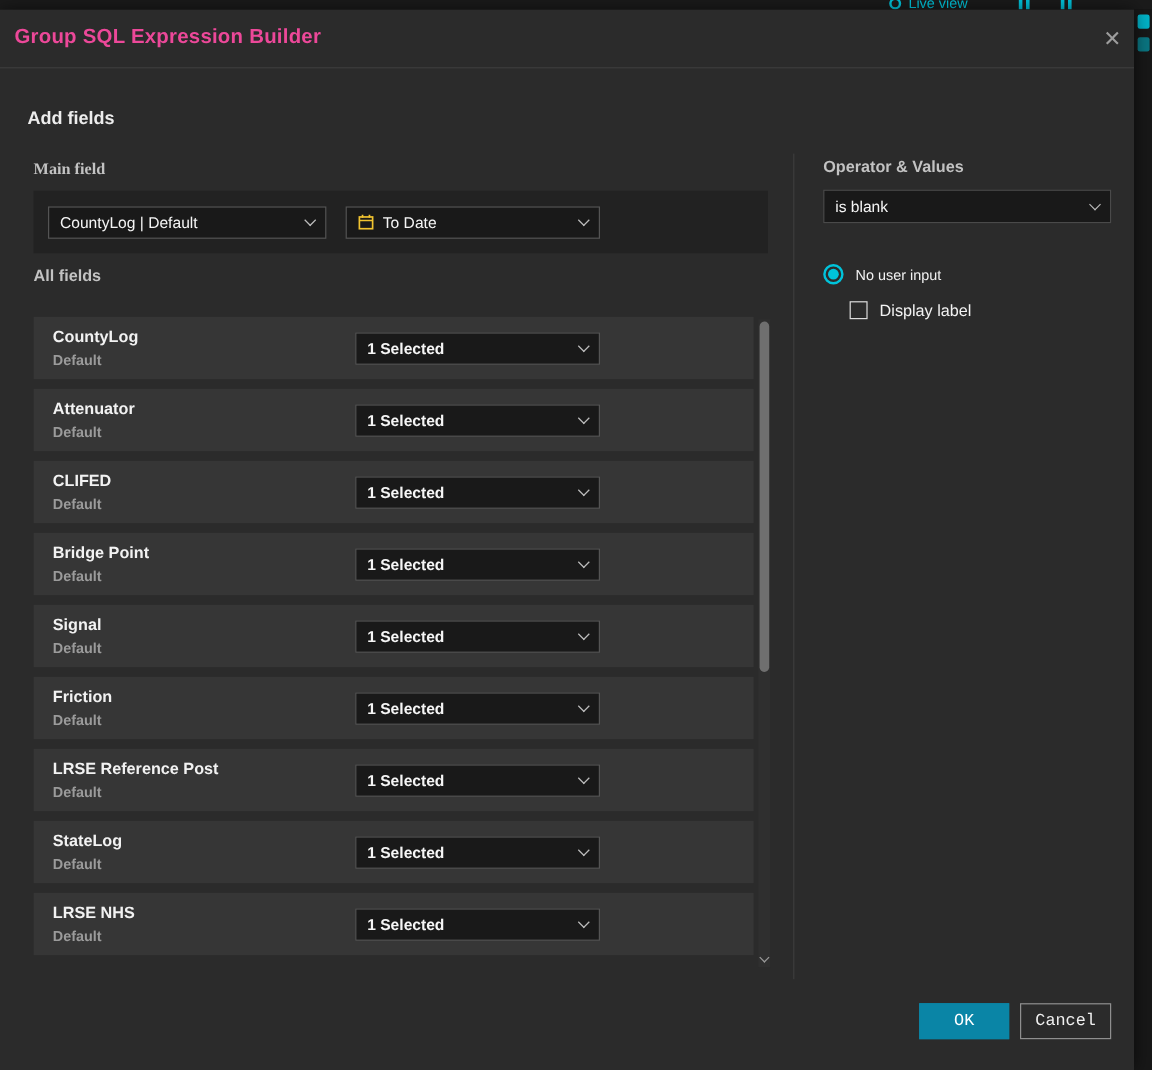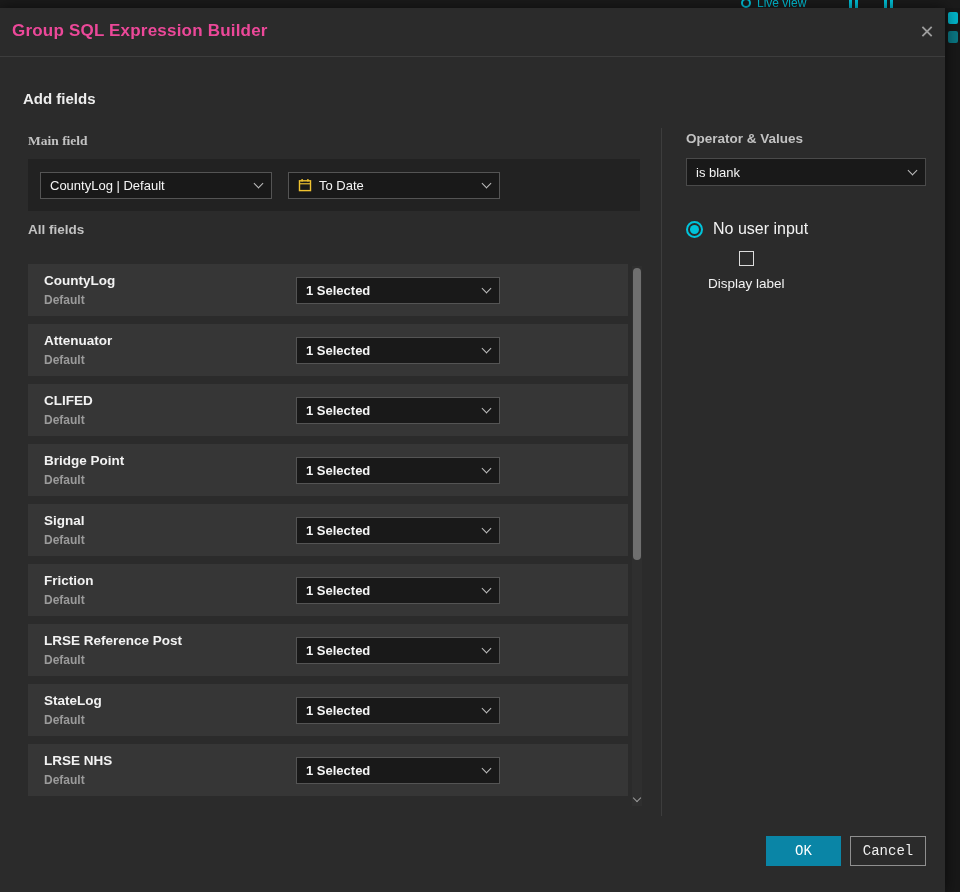--- a/index.html
+++ b/index.html
@@ -57,24 +57,24 @@
   .dd-selected{position:absolute;left:268px;top:13px;width:204px;}
 
   
   .scrollbar{position:absolute;left:632px;top:258px;width:10px;height:540px;background:#2f2f2f;}
   .sb-thumb{position:absolute;left:1px;top:2px;width:8px;height:292px;background:#6f6f6f;border-radius:4px;}
   .sb-arrow{position:absolute;left:2px;bottom:5px;width:6px;height:6px;border-right:1.5px solid #9a9a9a;border-bottom:1.5px solid #9a9a9a;transform:rotate(45deg);}
 
   
   .v-divider{position:absolute;left:661px;top:120px;width:1px;height:688px;background:#3d3d3d;}
   .dd-operator{position:absolute;left:686px;top:150px;width:240px;height:28px;border-color:#4a4a4a;}
-  .radio-row{position:absolute;left:686px;top:212px;display:flex;align-items:center;gap:10px;font-size:16px;color:#f2f2f2;cursor:pointer;}
+  .radio-row{position:absolute;left:686px;top:212px;display:flex;align-items:center;gap:10px;font-size:12px;color:#f2f2f2;cursor:pointer;}
   .radio{width:17px;height:17px;border-radius:50%;border:2px solid var(--accent);position:relative;flex:none;}
   .radio.checked::after{content:"";position:absolute;inset:2px;border-radius:50%;background:var(--accent);}
-  .check-row{position:absolute;left:708px;top:243px;display:flex;align-items:center;gap:10px;font-size:13.5px;color:#f2f2f2;cursor:pointer;flex-direction:column;}
+  .check-row{position:absolute;left:708px;top:243px;display:flex;align-items:center;gap:10px;font-size:13.5px;color:#f2f2f2;cursor:pointer;}
   .checkbox{width:15px;height:15px;border:1.5px solid #dcdcdc;background:transparent;position:relative;flex:none;}
 
   
   .btn{position:absolute;top:828px;height:30px;font-family:Liberation Mono, monospace;font-size:14px;cursor:pointer;}
   .btn-ok{left:766px;width:75px;background:var(--ok-button);color:#ffffff;border:1px solid var(--ok-button);}
   .btn-cancel{left:850px;width:76px;background:transparent;color:#f0f0f0;border:1px solid #8f8f8f;}
 </style>
 </head>
 <body>
 

